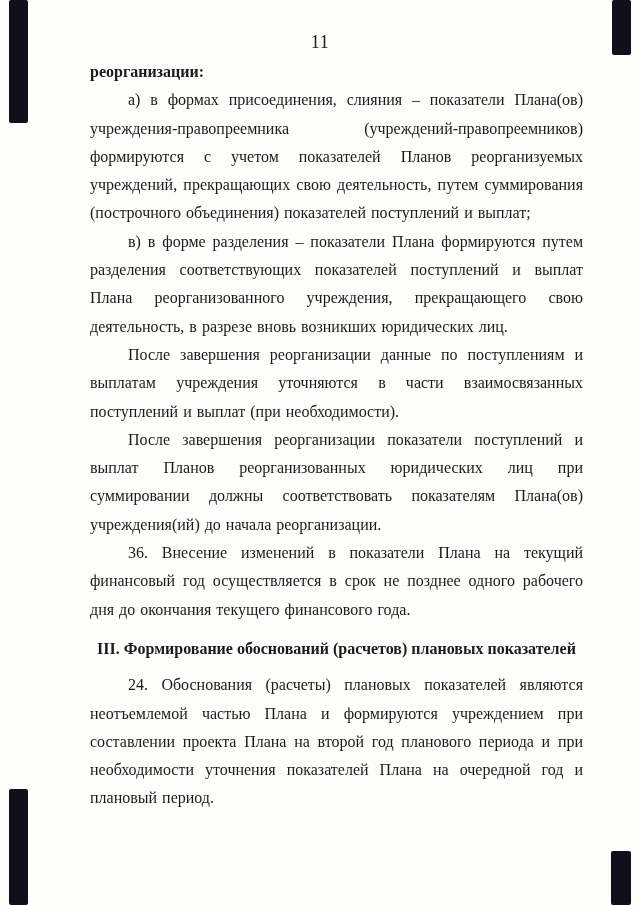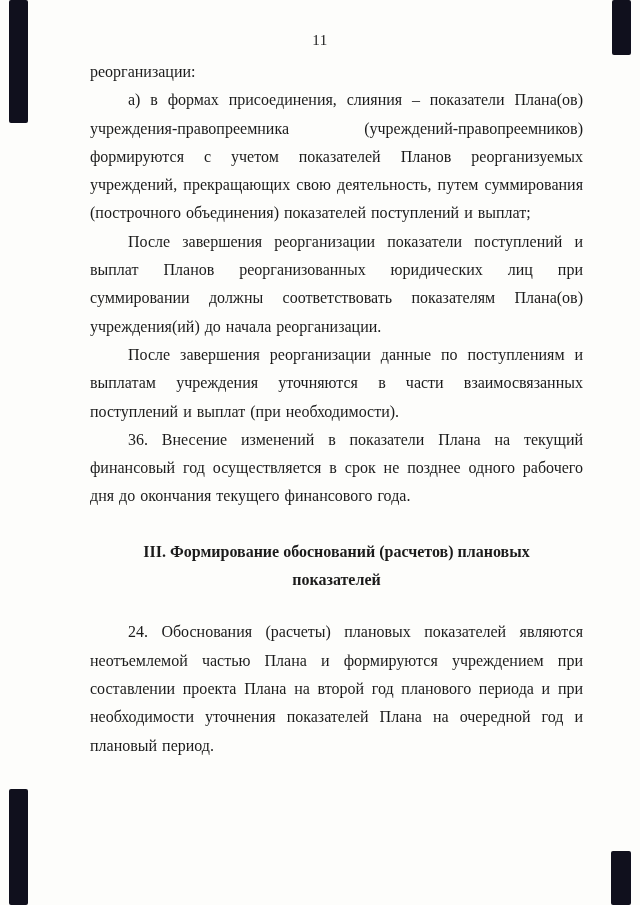--- a/index.html
+++ b/index.html
@@ -11,41 +11,41 @@
     color: #1b1b1b;
     font-family: "Liberation Serif", serif;
     overflow: hidden;
   }
   .page-number {
     position: absolute;
     top: 32px;
     left: 0;
     width: 640px;
     text-align: center;
-    font-size: 15px;
+    font-size: 18px;
     letter-spacing: 0.5px;
   }
   .doc-body {
     position: absolute;
     top: 58px;
     left: 90px;
     width: 493px;
     font-size: 16px;
     line-height: 28.3px;
     text-align: justify;
     text-justify: inter-word;
   }
   .para {
     margin: 0;
     text-indent: 38px;
     word-spacing: 1px;
   }
-  .para.no-indent { text-indent: 0; }
+  .para.no-indent { text-indent: 0; font-weight: bold; }
   .heading {
-    margin: 16px;
+    margin: 0;
     padding-top: 11px;
     padding-bottom: 8px;
     font-size: 16px;
     font-weight: bold;
     text-align: center;
     text-indent: 0;
   }
   .artifact {
     position: absolute;
     background: #10101d;
@@ -57,22 +57,23 @@
   .a-br { left: 611px; top: 851px;  width: 20px; height: 54px;  }
 </style>
 </head>
 <body>
 
 <div class="page-number">11</div>
 
 <div class="doc-body">
   <p class="para no-indent">реорганизации:</p>
   <p class="para">а) в формах присоединения, слияния – показатели Плана(ов) учреждения-правопреемника (учреждений-правопреемников) формируются с учетом показателей Планов реорганизуемых учреждений, прекращающих свою деятельность, путем суммирования (построчного объединения) показателей поступлений и выплат;</p>
+  <p class="para">в) в форме разделения – показатели Плана формируются путем разделения соответствующих показателей поступлений и выплат Плана реорганизованного учреждения, прекращающего свою деятельность, в разрезе вновь возникших юридических лиц.</p>
+  <p class="para">После завершения реорганизации данные по поступлениям и выплатам учреждения уточняются в части взаимосвязанных поступлений и выплат (при необходимости).</p>
   <p class="para">После завершения реорганизации показатели поступлений и выплат Планов реорганизованных юридических лиц при суммировании должны соответствовать показателям Плана(ов) учреждения(ий) до начала реорганизации.</p>
-  <p class="para">После завершения реорганизации данные по поступлениям и выплатам учреждения уточняются в части взаимосвязанных поступлений и выплат (при необходимости).</p>
   <p class="para">36. Внесение изменений в показатели Плана на текущий финансовый год осуществляется в срок не позднее одного рабочего дня до окончания текущего финансового года.</p>
   <h3 class="heading">III. Формирование обоснований (расчетов) плановых показателей</h3>
   <p class="para">24. Обоснования (расчеты) плановых показателей являются неотъемлемой частью Плана и формируются учреждением при составлении проекта Плана на второй год планового периода и при необходимости уточнения показателей Плана на очередной год и плановый период.</p>
 </div>
 
 <div class="artifact a-tl"></div>
 <div class="artifact a-tr"></div>
 <div class="artifact a-bl"></div>
 <div class="artifact a-br"></div>
 

